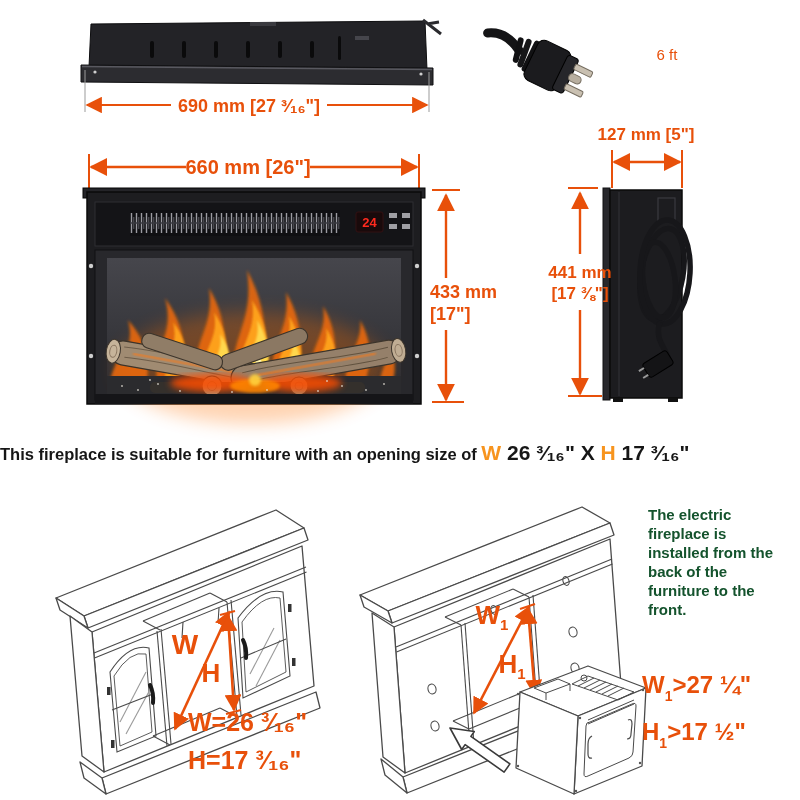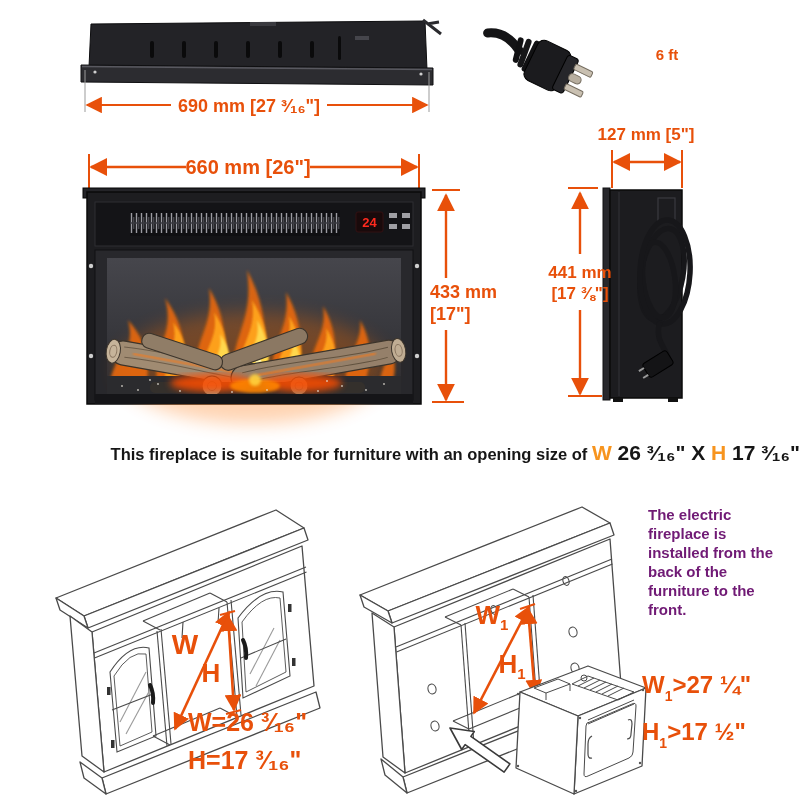--- a/index.html
+++ b/index.html
@@ -1,26 +1,26 @@
 <!DOCTYPE html>
 <html><head>
 <meta charset="utf-8">
 <style>
   html,body{margin:0;padding:0;background:#fff;}
   #canvas{position:relative;width:800px;height:800px;background:#fff;overflow:hidden;
           font-family:"Liberation Sans",sans-serif;}
   .abs{position:absolute;}
   .cordtext{left:592px;top:46px;width:150px;text-align:center;color:#e8500a;
-            font-weight:bold;font-size:15px;line-height:18px;}
-  .heading{left:0;top:441px;width:800px;text-align:right;white-space:nowrap;}
+            font-weight:normal;font-size:15px;line-height:18px;}
+  .heading{left:0;top:441px;width:800px;text-align:left;white-space:nowrap;}
   .heading .sent{font-size:16.5px;font-weight:bold;color:#161616;}
   .heading .big{font-size:21px;font-weight:bold;color:#161616;}
   .heading .wh{font-size:21px;font-weight:bold;color:#f7941e;}
   .wh-labels{left:188px;top:703px;color:#e8500a;font-weight:bold;font-size:25px;line-height:38px;}
-  .note{left:648px;top:505px;width:142px;color:#701a75;font-weight:bold;font-size:15px;line-height:19px;}
+  .note{left:648px;top:505px;width:142px;color:#14532d;font-weight:bold;font-size:15px;line-height:19px;}
   .req-labels{left:642px;top:666px;color:#e8500a;font-weight:bold;font-size:24px;line-height:37px;}
   .req-labels sub{font-size:14px;position:relative;top:2px;}
   svg text{font-family:"Liberation Sans",sans-serif;}
   .dtx{fill:#e8500a;font-weight:bold;}
 </style>
 </head>
 <body>
 
 <div id="canvas">
 

